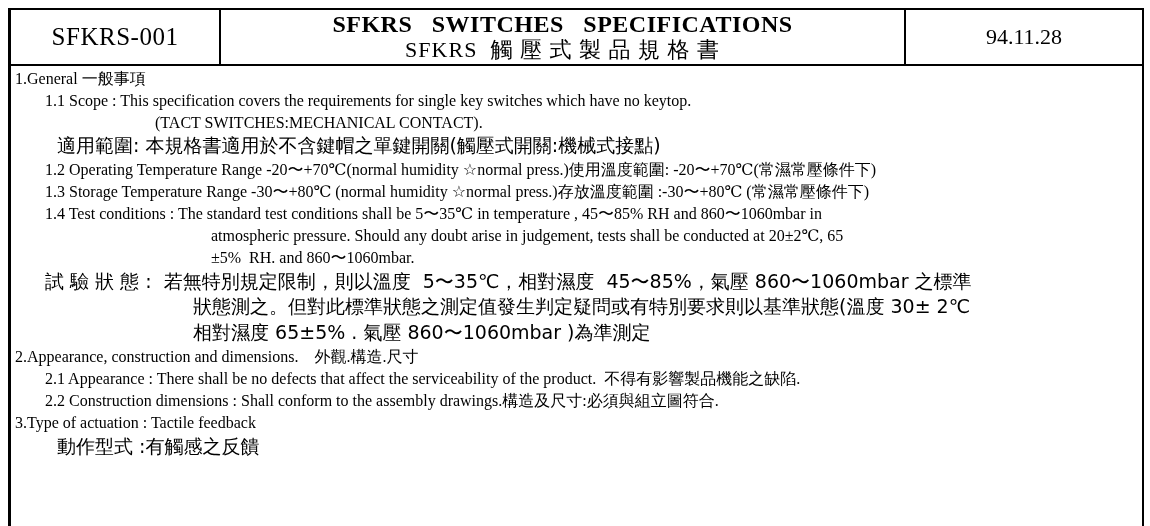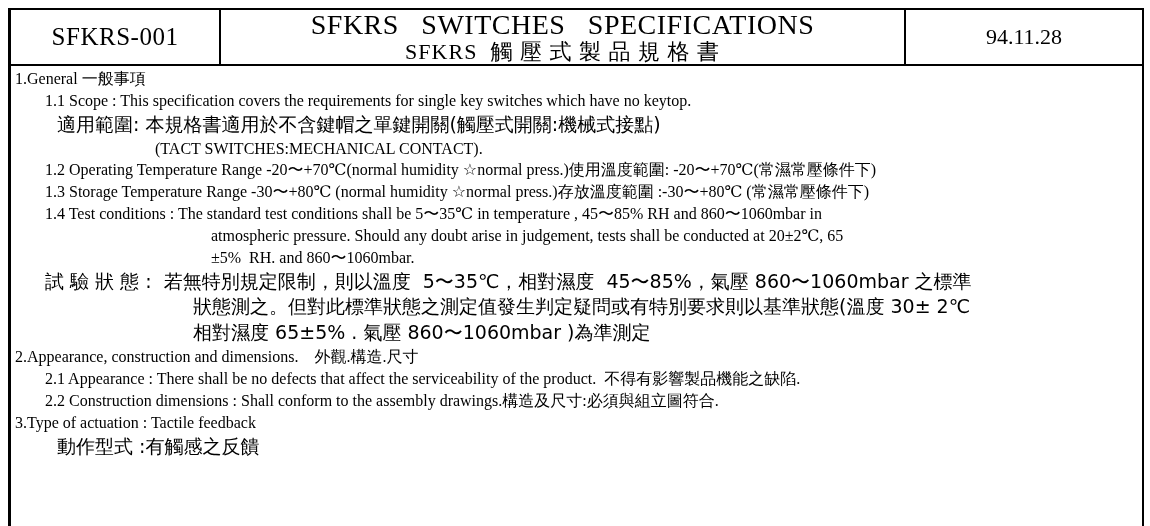--- a/index.html
+++ b/index.html
@@ -43,23 +43,24 @@
     font-size: 25px;
     letter-spacing: 0.5px;
   }
   .header-title {
     flex: 1;
     border-right: 2px solid #000;
     flex-direction: column;
     line-height: 1.12;
   }
   .title-en {
-    font-size: 28px;
+    font-size: 24px;
     letter-spacing: 0.5px;
     white-space: pre;
+    font-weight: bold;
   }
   .title-cn {
     font-size: 22px;
     letter-spacing: 1px;
     white-space: pre;
     text-align: center;
   }
   .doc-date {
     width: 236px;
     font-size: 22px;
@@ -105,22 +106,22 @@
       <div class="title-en">SFKRS   SWITCHES   SPECIFICATIONS</div>
       <div class="title-cn">SFKRS  觸 壓 式 製 品 規 格 書</div>
     </div>
     <div class="header-cell doc-date">94.11.28</div>
   </div>
 
   <div class="body">
 
     <div class="line mixed ind-0">1.General 一般事項</div>
     <div class="line mixed ind-2">1.1 Scope : This specification covers the requirements for single key switches which have no keytop.</div>
+    <div class="line mixed ind-4">(TACT SWITCHES:MECHANICAL CONTACT).</div>
     <div class="line cn ind-7">適用範圍: 本規格書適用於不含鍵帽之單鍵開關(觸壓式開關:機械式接點)</div>
-    <div class="line mixed ind-4">(TACT SWITCHES:MECHANICAL CONTACT).</div>
     <div class="line mixed ind-2">1.2 Operating Temperature Range -20〜+70℃(normal humidity ☆normal press.)使用溫度範圍: -20〜+70℃(常濕常壓條件下)</div>
     <div class="line mixed ind-2">1.3 Storage Temperature Range -30〜+80℃ (normal humidity ☆normal press.)存放溫度範圍 :-30〜+80℃ (常濕常壓條件下)</div>
     <div class="line mixed ind-2">1.4 Test conditions : The standard test conditions shall be 5〜35℃ in temperature , 45〜85% RH and 860〜1060mbar in</div>
     <div class="line mixed ind-5">atmospheric pressure. Should any doubt arise in judgement, tests shall be conducted at 20±2℃, 65</div>
     <div class="line mixed ind-5">±5%  RH. and 860〜1060mbar.</div>
     <div class="line cn ind-2">試 驗 狀 態 :  若無特別規定限制，則以溫度  5〜35℃，相對濕度  45〜85%，氣壓 860〜1060mbar 之標準</div>
     <div class="line cn ind-6">狀態測之。但對此標準狀態之測定值發生判定疑問或有特別要求則以基準狀態(溫度 30± 2℃</div>
     <div class="line cn ind-6">相對濕度 65±5% . 氣壓 860〜1060mbar )為準測定</div>
     <div class="line mixed ind-0">2.Appearance, construction and dimensions.    外觀.構造.尺寸</div>
     <div class="line mixed ind-2">2.1 Appearance : There shall be no defects that affect the serviceability of the product.  不得有影響製品機能之缺陷.</div>

